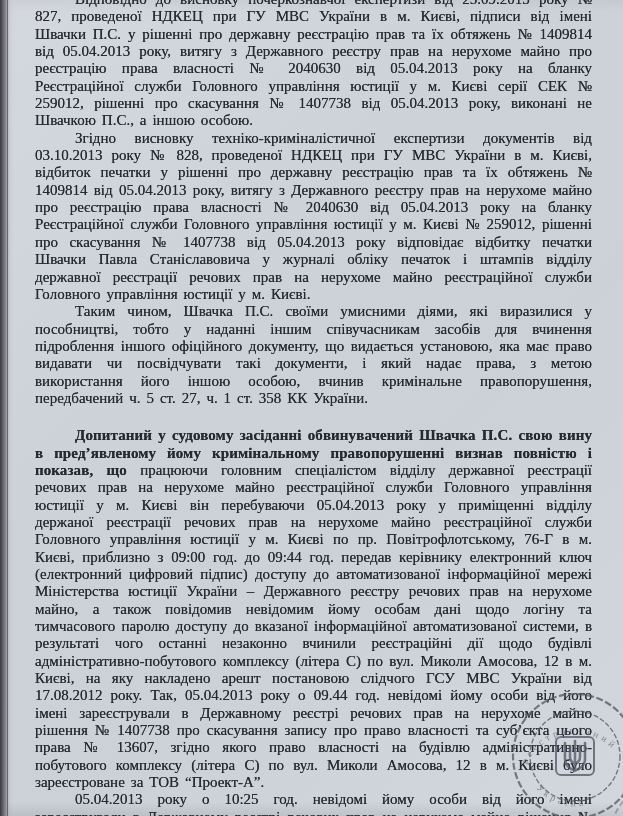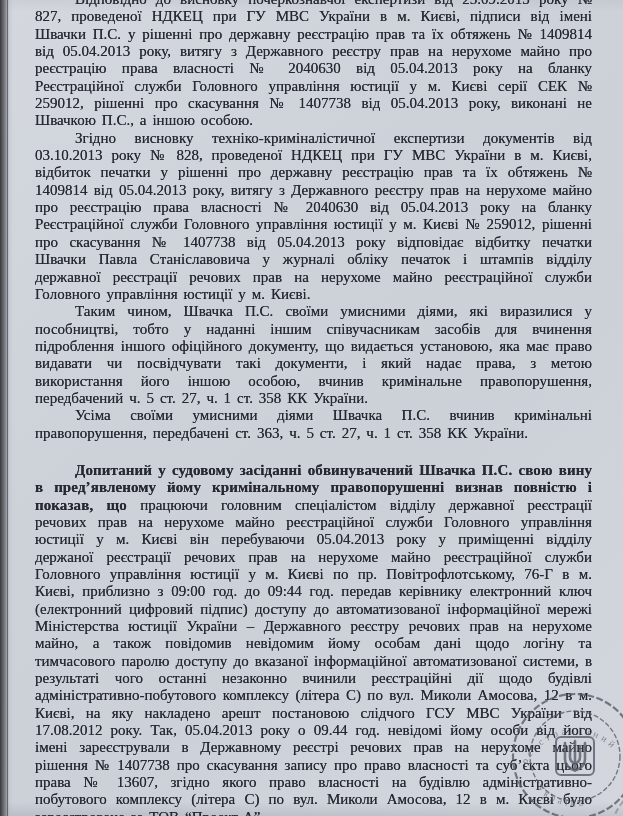--- a/index.html
+++ b/index.html
@@ -65,21 +65,20 @@
   <div class="edge-line"></div>
 
   <div class="text-block">
 
     <p><span>Відповідно до висновку почеркознавчої експертизи від 25.09.2013 року № 827, проведеної НДКЕЦ при ГУ МВС України в м. Києві, підписи від імені </span><span class="u">Швачки</span><span> П.С. у рішенні про державну реєстрацію прав та їх обтяжень № 1409814 від 05.04.2013 року, витягу з Державного реєстру прав на нерухоме майно про реєстрацію права власності № 2040630 від 05.04.2013 року на бланку Реєстраційної служби Головного управління юстиції у м. Києві серії СЕК № 259012, рішенні про скасування № 1407738 від 05.04.2013 року, виконані не Швачкою П.С., а іншою особою.</span></p>
 
     <p>Згідно висновку техніко-криміналістичної експертизи документів від 03.10.2013 року № 828, проведеної НДКЕЦ при ГУ МВС України в м. Києві, відбиток печатки у рішенні про державну реєстрацію прав та їх обтяжень № 1409814 від 05.04.2013 року, витягу з Державного реєстру прав на нерухоме майно про реєстрацію права власності № 2040630 від 05.04.2013 року на бланку Реєстраційної служби Головного управління юстиції у м. Києві № 259012, рішенні про скасування № 1407738 від 05.04.2013 року відповідає відбитку печатки Швачки Павла Станіславовича у журналі обліку печаток і штампів відділу державної реєстрації речових прав на нерухоме майно реєстраційної служби Головного управління юстиції у м. Києві.</p>
 
     <p>Таким чином, Швачка П.С. своїми умисними діями, які виразилися у пособництві, тобто у наданні іншим співучасникам засобів для вчинення підроблення іншого офіційного документу, що видається установою, яка має право видавати чи посвідчувати такі документи, і який надає права, з метою використання його іншою особою, вчинив кримінальне правопорушення, передбачений ч. 5 ст. 27, ч. 1 ст. 358 КК України.</p>
 
-    <p>Усіма своїми умисними діями Швачка П.С. вчинив кримінальні правопорушення, передбачені ст. 363, ч. 5 ст. 27, ч. 1 ст. 358 КК України.</p>
 
     <p class="testimony"><span class="b">Допитаний у судовому засіданні обвинувачений  Швачка П.С.  свою вину в пред’явленому йому кримінальному правопорушенні визнав повністю і показав, що</span><span> працюючи головним спеціалістом відділу державної реєстрації речових прав на нерухоме майно реєстраційної служби Головного управління юстиції у м. Києві він перебуваючи 05.04.2013 року у приміщенні відділу держаної реєстрації речових прав на нерухоме майно реєстраційної служби Головного управління юстиції у м. Києві по пр. Повітрофлотському, 76-Г в м. Києві, приблизно з 09:00 год. до 09:44 год. передав керівнику електронний ключ (електронний цифровий підпис) доступу до автоматизованої інформаційної мережі Міністерства юстиції України – Державного реєстру речових прав на нерухоме майно, а також повідомив невідомим йому особам дані щодо логіну та тимчасового паролю доступу до вказаної інформаційної автоматизованої системи, в результаті чого останні незаконно вчинили реєстраційні дії щодо будівлі адміністративно-побутового комплексу (літера С) по вул. Миколи Амосова, 12 в м. Києві, на яку накладено арешт постановою слідчого ГСУ МВС України від 17.08.2012 року. Так, 05.04.2013 року о 09.44 год. невідомі йому особи від його імені зареєстрували в Державному реєстрі речових прав на нерухоме майно рішення № 1407738 про скасування запису про право власності та суб’єкта цього права № 13607, згідно якого право власності на будівлю адміністративно-побутового комплексу (літера С) по вул. Миколи Амосова, 12 в м. Києві було зареєстроване за ТОВ “Проект-А”.</span></p>
 
     <p>05.04.2013 року о 10:25 год. невідомі йому особи від його імені зареєстрували в Державному реєстрі речових прав на нерухоме майно рішення № 1409814 про державну реєстрацію права власності на будівлю адміністративно-побутового комплексу (літера С)</p>
 
   </div>
 
   <svg class="seal" viewBox="0 0 140 140" xmlns="http://www.w3.org/2000/svg">
     <defs>
       <path id="arcTop" d="M 19,86 A 53,53 0 0 1 121,86" fill="none"></path>

